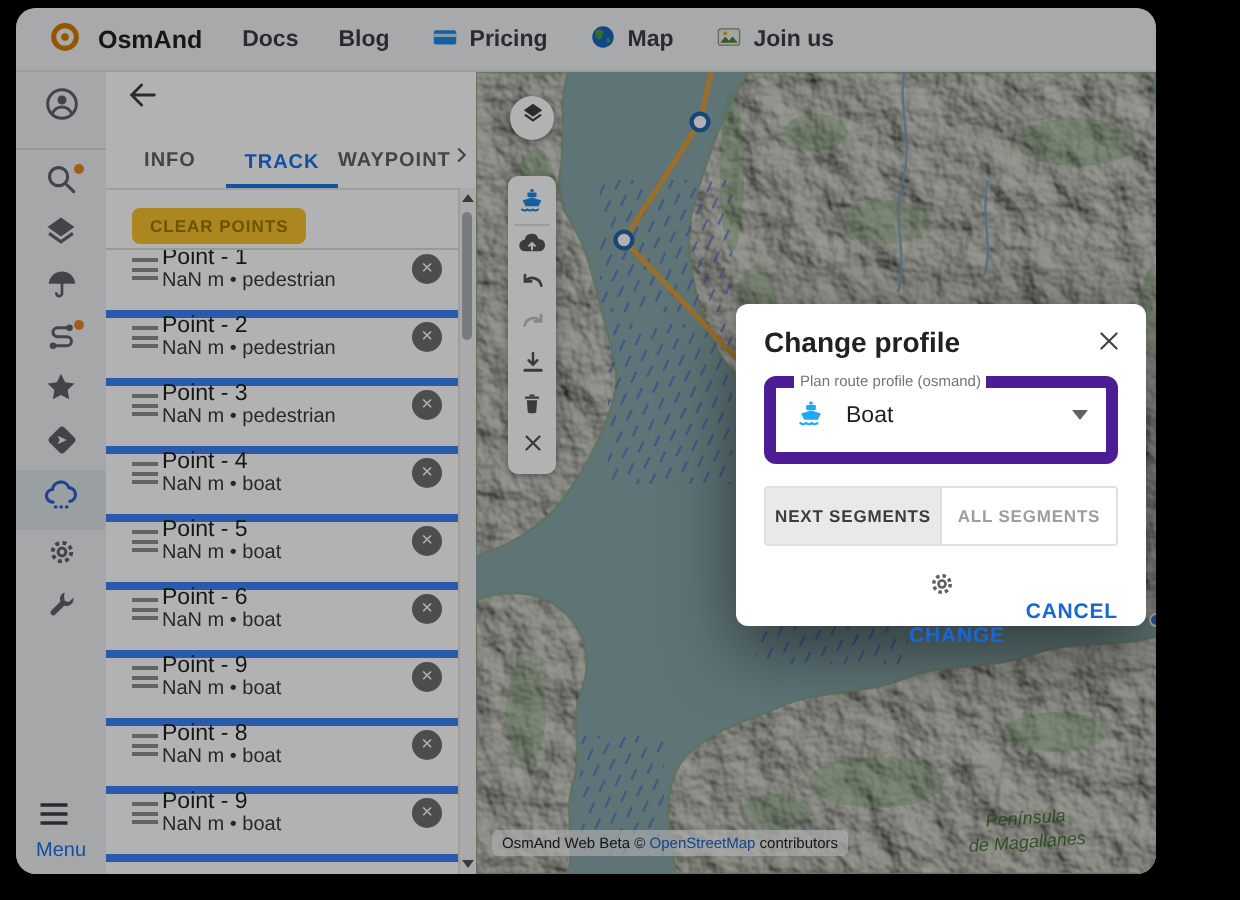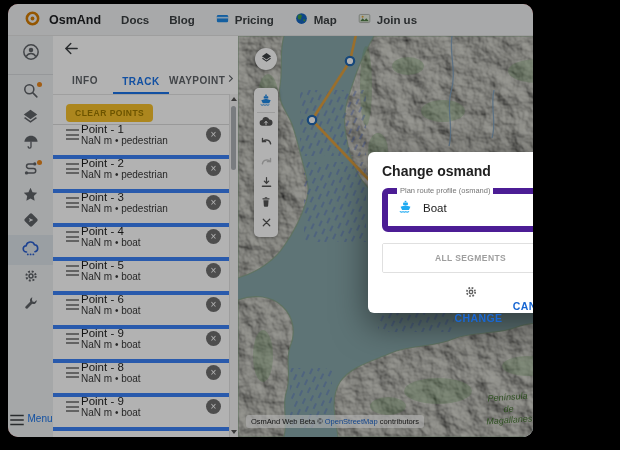--- a/index.html
+++ b/index.html
@@ -1,36 +1,36 @@
 <!DOCTYPE html>
 <html><head>
 <meta charset="utf-8">
 <style>
   html,body{margin:0;padding:0;}
   body{
     width:620px;height:450px;background:#000;position:relative;overflow:hidden;
     font-family:"Liberation Sans",sans-serif;
   }
-  .window{position:absolute;left:8px;top:4px;width:525px;height:433px;border-radius:10px;overflow:hidden;background:#7f1d1d;}
+  .window{position:absolute;left:8px;top:4px;width:570px;height:433px;border-radius:10px;overflow:hidden;background:#7f1d1d;}
 
   
   .header{position:absolute;left:0;top:0;right:0;height:32px;background:#f1f3f4;border-bottom:1px solid #e2e2e2;
     display:flex;align-items:center;gap:20px;padding:0 16px;box-sizing:border-box;z-index:1;}
   .brand{display:flex;align-items:center;gap:8px;font-size:12.5px;font-weight:bold;color:#202124;}
   .nav-item{display:flex;align-items:center;gap:5px;font-size:11.5px;font-weight:bold;color:#3c4043;cursor:pointer;}
 
   
   .rail{position:absolute;left:0;top:32px;bottom:0;width:45px;background:#edeff1;border-right:1px solid #dadce0;
     display:flex;flex-direction:column;align-items:center;z-index:1;}
   .rail-item{width:45px;height:26px;display:flex;align-items:center;justify-content:center;position:relative;}
   .rail-item.account{height:36px;}
   .rail-divider{width:45px;height:1px;background:#d7dadd;margin:2px 0 4px;}
   .rail-item.active{background:#dde4ea;height:30px;}
   .badge{position:absolute;top:3px;right:11px;width:5px;height:5px;border-radius:50%;background:#e8871e;}
-  .rail-bottom{margin-top:auto;margin-bottom:6px;display:flex;gap:1px;}
+  .rail-bottom{margin-top:auto;margin-bottom:6px;display:flex;flex-direction:column;gap:1px;}
   .menu-label{font-size:10px;color:#1a73e8;}
 
   
   .panel{position:absolute;left:45px;top:32px;bottom:0;width:185px;background:#fff;z-index:1;}
   .panel-top{height:28px;display:flex;align-items:center;padding-left:10px;}
   .tabs{height:30px;display:flex;align-items:flex-end;border-bottom:1px solid #e4e4e4;padding-left:4px;}
   .tab{flex:0 0 56px;text-align:center;font-size:10px;font-weight:bold;letter-spacing:.5px;color:#5f6368;
     padding-bottom:8px;overflow:hidden;white-space:nowrap;cursor:pointer;}
   .tab.active{color:#1a73e8;border-bottom:2.5px solid #1a73e8;padding-bottom:5.5px;}
   .tab-chevron{margin-left:auto;margin-bottom:6px;margin-right:8px;}
@@ -478,40 +478,41 @@
     </div>
     <div class="place-label">
       <div>Península</div>
       <div>de Magallanes</div>
     </div>
   </div>
 
   <div class="backdrop"></div>
 
   <div class="dialog">
-    <div class="dialog-title">Change osmand</div>
+    <div class="dialog-title">Change profile</div>
     <div class="dialog-close">
       <svg width="13" height="13" viewBox="0 0 24 24" stroke="#424242" stroke-width="2" stroke-linecap="round">
           <path d="M5 5l14 14M19 5 5 19"></path>
         </svg>
     </div>
     <fieldset class="profile-fieldset">
       <legend>Plan route profile (osmand)</legend>
       <div class="select-row">
         <span><svg width="17" height="17" viewBox="0 0 24 24">
               <path d="M5 13.8 12 11.6 19 13.8 16.8 18.2H7.2Z" fill="#1eaaf2"></path>
               <rect x="8.6" y="7.8" width="6.8" height="3.6" rx="0.8" fill="#1eaaf2"></rect>
               <rect x="10.8" y="5.4" width="2.4" height="2" fill="#1eaaf2"></rect>
               <path d="M4.5 20.6c1.2.9 2.8.9 4 0 1.2.9 2.8.9 4 0 1.2.9 2.8.9 4 0" fill="none" stroke="#1eaaf2" stroke-width="1.5" stroke-linecap="round"></path>
             </svg></span>
         <span class="select-label">Boat</span>
         <span class="caret"></span>
       </div>
     </fieldset>
     <div class="segments">
+      <div class="seg active">NEXT SEGMENTS</div>
       <div class="seg">ALL SEGMENTS</div>
     </div>
     <div class="dialog-footer">
       <span class="gear-btn">
         <svg width="16" height="16" viewBox="0 0 24 24" fill="none" stroke="#616161">
             <circle cx="12" cy="12" r="6.2" stroke-width="2.6" stroke-dasharray="2.6 2.3"></circle>
             <circle cx="12" cy="12" r="2.6" stroke-width="2"></circle>
           </svg>
       </span>
       <span class="btn-text btn-cancel">CANCEL</span>

